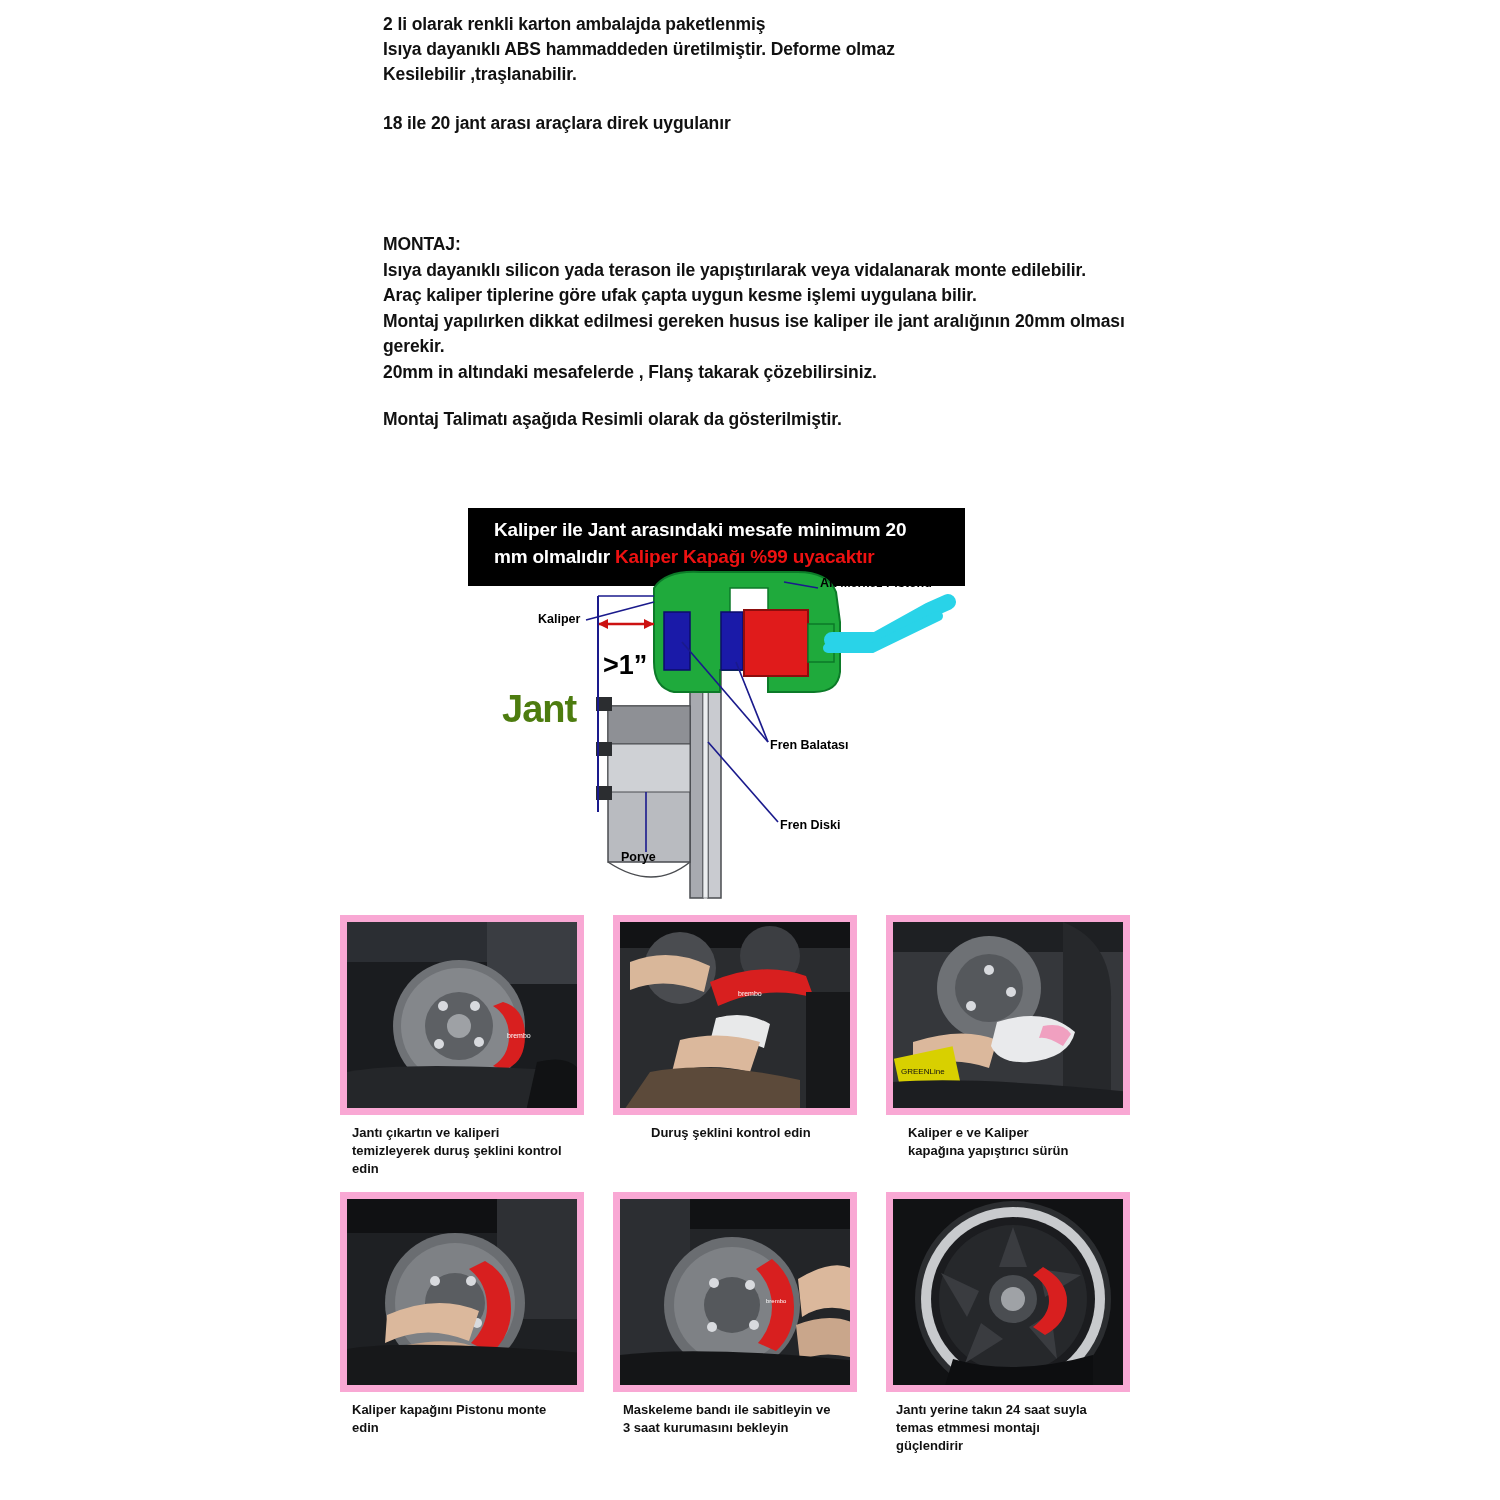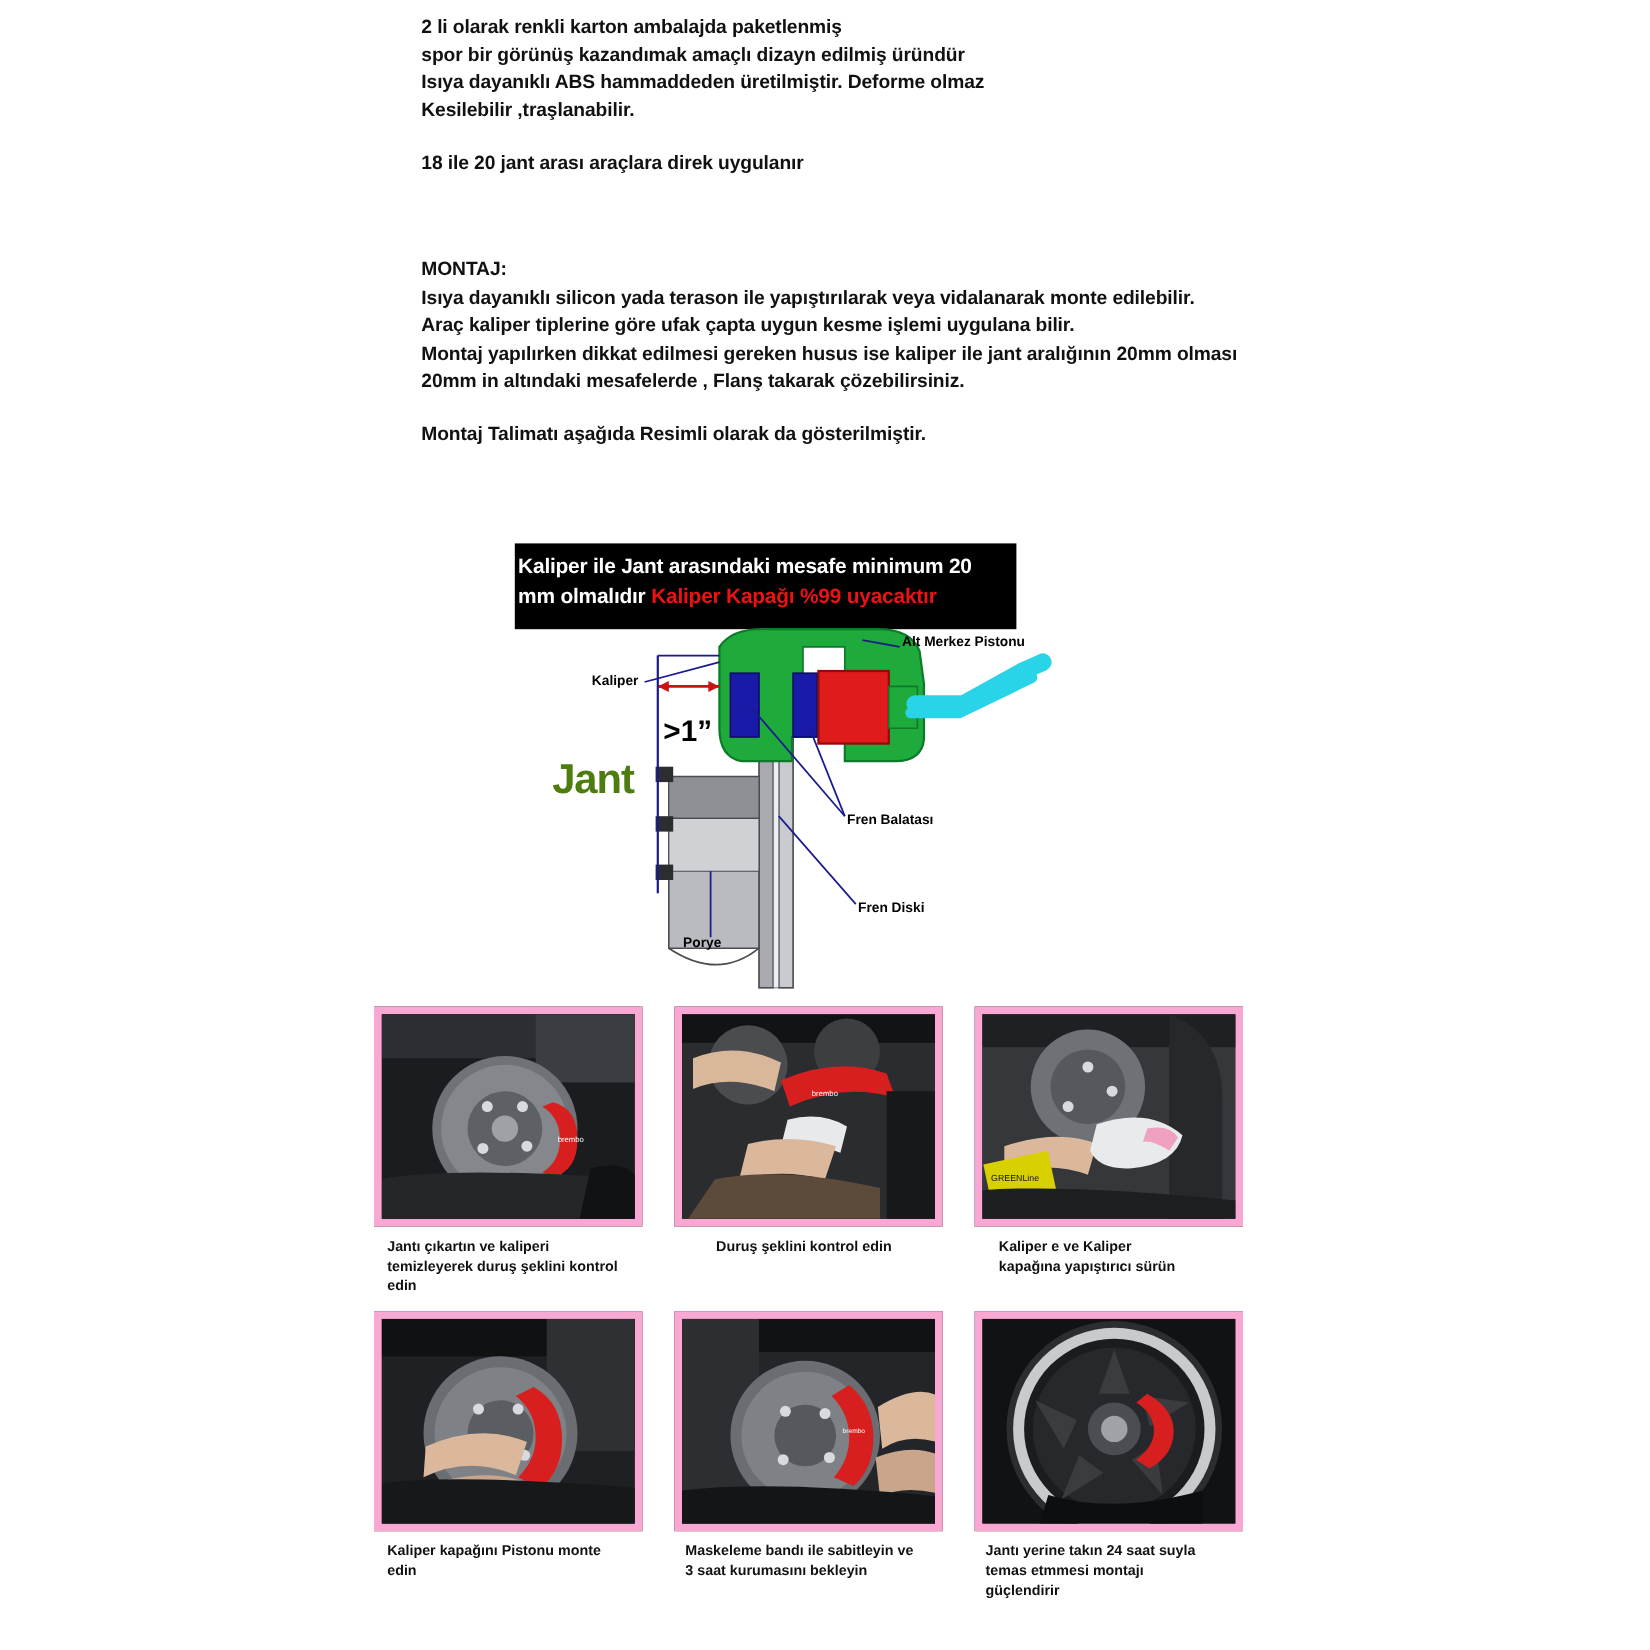--- a/index.html
+++ b/index.html
@@ -64,26 +64,26 @@
   .diagram {
     position: absolute;
     left: 468px;
     top: 492px;
     width: 560px;
     height: 410px;
   }
   .banner {
     position: absolute;
     left: 0px;
-    top: 2px;
-    width: 456px;
+    top: 16px;
+    width: 497px;
     height: 78px;
     background: #000000;
     box-sizing: border-box;
-    padding: 8px 12px 0 3px;
+    padding: 8px 12px 0 26px;
   }
   .banner .line {
     font-size: 19px;
     font-weight: bold;
     line-height: 27px;
     color: #ffffff;
     letter-spacing: -0.2px;
   }
   .banner .red {
     color: #ee1111;
@@ -157,32 +157,32 @@
 
   .photo svg { position: absolute; left: 0; top: 0; }
 </style>
 </head>
 <body>
 
 <div class="page">
 
   <div class="intro">
     <p>2 li olarak renkli karton  ambalajda paketlenmiş</p>
-    <p>spor bir görünüş kazandımak amaçlı dizayn edilmiş üründür</p>
     <p> Isıya dayanıklı ABS hammaddeden üretilmiştir. Deforme olmaz</p>
     <p>Kesilebilir ,traşlanabilir.</p>
     <div class="gap"></div>
     <p>18 ile 20  jant  arası   araçlara direk uygulanır</p>
   </div>
 
   <div class="montaj">
     <p>MONTAJ:</p>
     <p>Isıya dayanıklı silicon yada terason ile yapıştırılarak veya  vidalanarak monte edilebilir.</p>
     <p>Araç kaliper tiplerine göre ufak çapta uygun kesme işlemi uygulana bilir.</p>
     <p>Montaj yapılırken dikkat edilmesi gereken husus ise kaliper ile jant aralığının 20mm olması</p>
+    <p>gerekir.</p>
     <p>20mm in altındaki mesafelerde , Flanş takarak çözebilirsiniz.</p>
     <div class="gap"></div>
     <p>Montaj Talimatı aşağıda Resimli olarak da gösterilmiştir.</p>
   </div>
 
   <div class="diagram">
 
     <div class="banner">
       <div class="line">Kaliper ile Jant arasındaki mesafe minimum  20</div>
       <div class="line">

